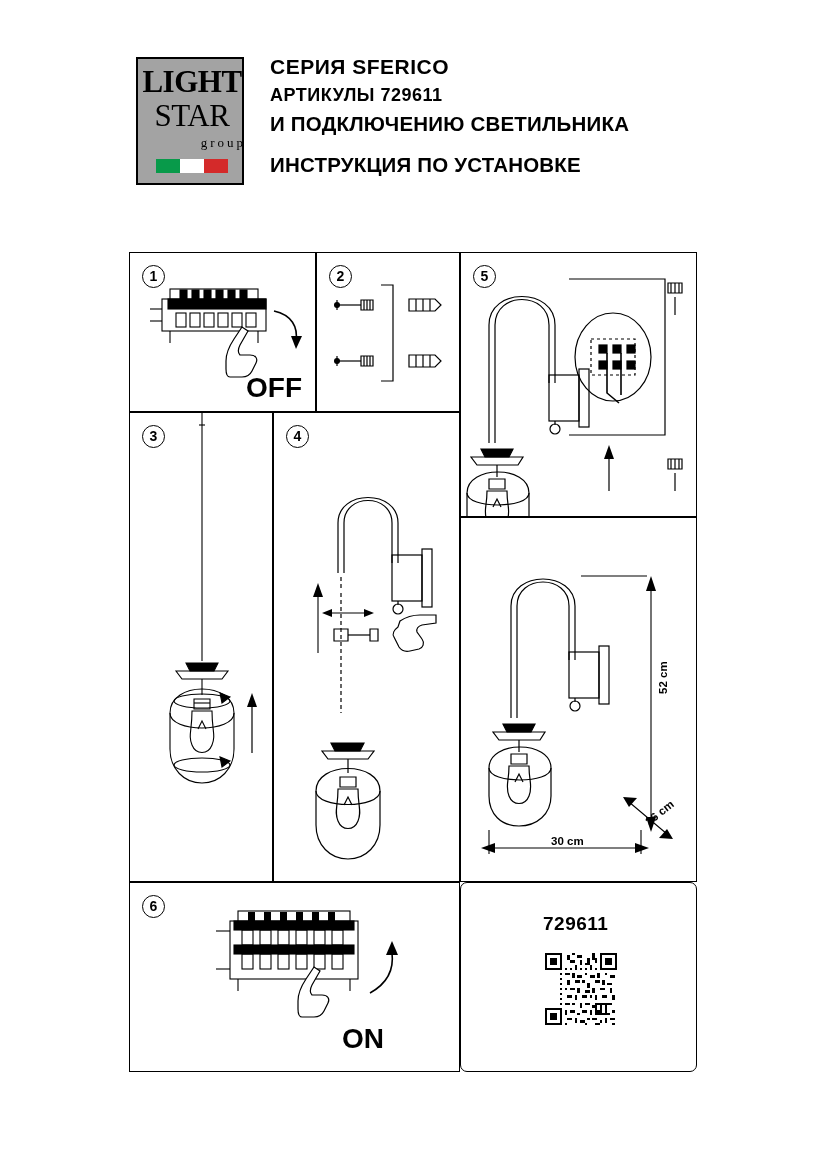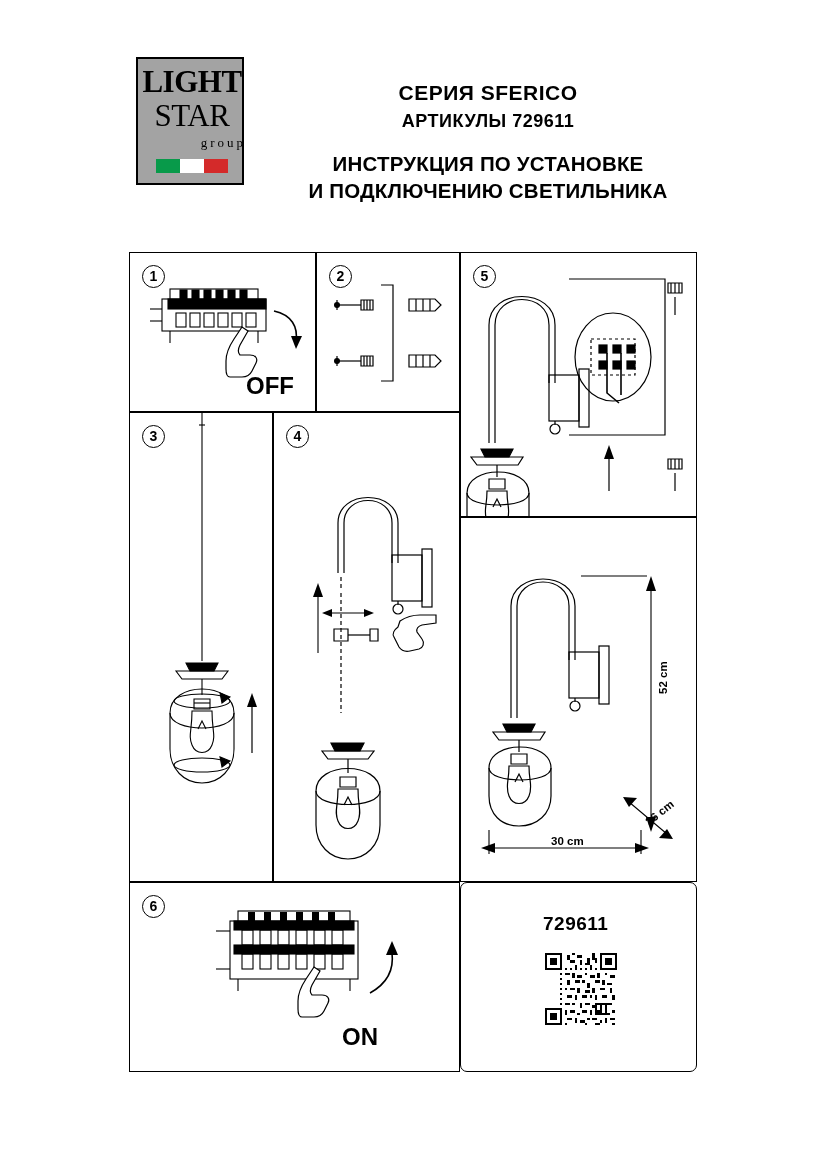--- a/index.html
+++ b/index.html
@@ -81,22 +81,20 @@
   .flag i { display: block; flex: 1 1 33.333%; height: 100%; }
   .flag .g { background: #089a4a; }
   .flag .w { background: #ffffff; }
   .flag .r { background: #d42a2a; }
 
   .title-block {
     position: absolute;
     left: 270px;
     top: 52px;
     width: 436px;
-    text-align: center;
-    margin-top: 26px;
   }
   .series-line {
     font-size: 21px;
     font-weight: bold;
     letter-spacing: 0.5px;
     line-height: 29px;
   }
   .article-line {
     font-size: 18px;
     font-weight: bold;
@@ -133,21 +131,21 @@
     border-radius: 50%;
     font-size: 14px;
     font-weight: bold;
     line-height: 21px;
     text-align: center;
     background: #fff;
     box-sizing: border-box;
   }
   .panel-label {
     position: absolute;
-    font-size: 24px;
+    font-size: 28px;
     font-weight: bold;
   }
   .dim-label {
     position: absolute;
     font-size: 11.5px;
     font-weight: bold;
   }
   .code-label {
     position: absolute;
     font-size: 19px;
@@ -175,22 +173,22 @@
       <div class="flag">
         <i class="g"></i>
           <i class="w"></i>
           <i class="r"></i>
       </div>
     </div>
 
     <div class="title-block">
       <div class="series-line">СЕРИЯ SFERICO</div>
       <div class="article-line">АРТИКУЛЫ 729611</div>
+      <div class="instr" style="margin-top:0">И ПОДКЛЮЧЕНИЮ СВЕТИЛЬНИКА</div>
       <div class="instr">ИНСТРУКЦИЯ ПО УСТАНОВКЕ</div>
-      <div class="instr" style="margin-top:0">И ПОДКЛЮЧЕНИЮ СВЕТИЛЬНИКА</div>
     </div>
   </div>
 
   <div class="grid">
 
     <div class="panel" style="left:0px; top:0px; width:187px; height:160px;">
       <div class="num" style="left:12px; top:12px;">1</div>
       <div class="panel-label" style="left:116px; top:119px;">OFF</div>
       <svg width="187" height="160" viewBox="0 0 187 160" style="position:absolute;left:0;top:0;">
         <g stroke="#000" fill="none" stroke-width="1.1">

